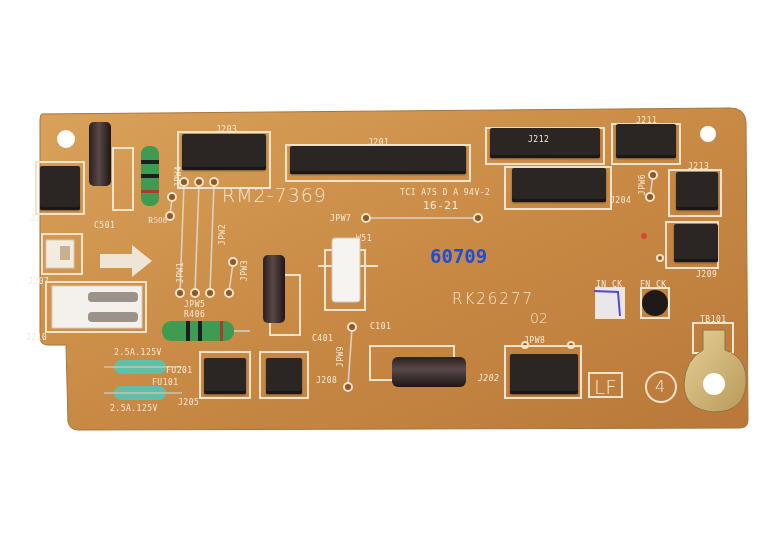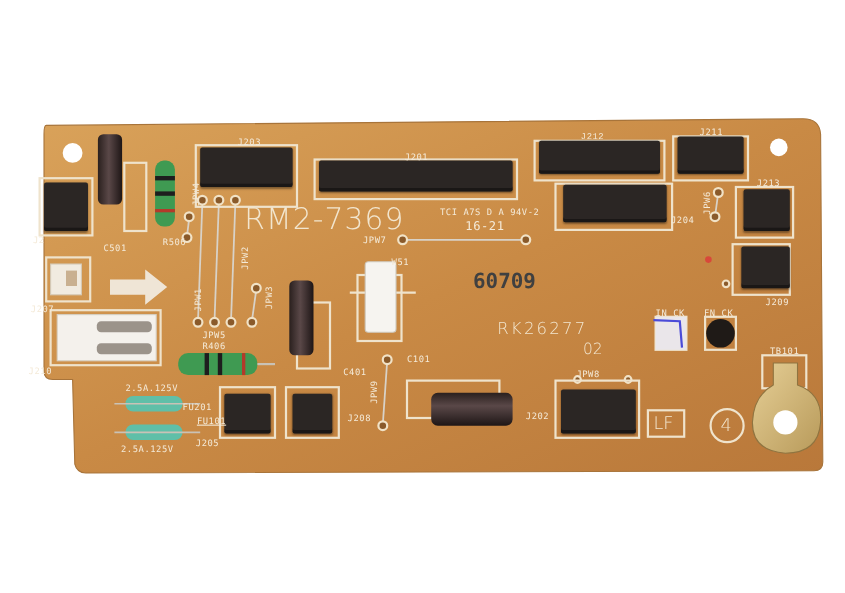--- a/index.html
+++ b/index.html
@@ -1,20 +1,20 @@
 <!DOCTYPE html>
 <html><head>
 <meta charset="utf-8">
 <style>
   html,body{margin:0;padding:0;background:#ffffff;}
   body{width:768px;height:539px;position:relative;overflow:hidden;font-family:"Liberation Sans",sans-serif;}
   .board{position:absolute;left:0;top:0;width:768px;height:539px;}
   .silk{position:absolute;color:#f4ead8;font-family:"DejaVu Sans Mono",monospace;font-size:8px;letter-spacing:0.5px;white-space:nowrap;}
   .silk-big{position:absolute;color:#f2e6cf;font-family:"DejaVu Sans",sans-serif;font-weight:300;white-space:nowrap;}
-  .ink{position:absolute;color:#404040;font-family:"DejaVu Sans Mono",monospace;font-weight:bold;white-space:nowrap;}
+  .ink{position:absolute;color:#1d4ed8;font-family:"DejaVu Sans Mono",monospace;font-weight:bold;white-space:nowrap;}
   .conn{position:absolute;background:#2b2624;border-radius:2px;box-shadow:inset 0 -3px 0 #1a1716, 0 1px 2px rgba(0,0,0,.4);}
 </style>
 </head>
 <body>
 
 <svg class="board" width="768" height="539" viewBox="0 0 768 539">
   <defs>
     <linearGradient id="pcb" x1="0" y1="0" x2="1" y2="1">
       <stop offset="0" stop-color="#d9a25a"></stop>
       <stop offset="0.5" stop-color="#c98a45"></stop>
@@ -148,53 +148,53 @@
 <div class="conn" style="left:490px;top:128px;width:110px;height:30px;"></div>
 <div class="conn" style="left:616px;top:124px;width:60px;height:34px;"></div>
 <div class="conn" style="left:512px;top:168px;width:94px;height:34px;"></div>
 <div class="conn" style="left:676px;top:172px;width:42px;height:38px;"></div>
 <div class="conn" style="left:674px;top:224px;width:44px;height:38px;"></div>
 <div class="conn" style="left:510px;top:354px;width:68px;height:40px;"></div>
 <div class="conn" style="left:204px;top:358px;width:42px;height:36px;"></div>
 <div class="conn" style="left:266px;top:358px;width:36px;height:36px;"></div>
 <div class="conn" style="left:40px;top:166px;width:40px;height:44px;"></div>
 
-<div class="silk-big" style="left:222px;top:184px;font-size:27px;letter-spacing:1px;">RM2-7369</div>
+<div class="silk-big" style="left:222px;top:184px;font-size:19px;letter-spacing:1px;">RM2-7369</div>
 <div class="silk" style="left:400px;top:188px;font-size:8px;">TCI A7S D A 94V-2</div>
 <div class="silk" style="left:423px;top:199px;font-size:11px;">16-21</div>
 <div class="ink" style="left:430px;top:245px;font-size:19px;">60709</div>
 <div class="silk-big" style="left:452px;top:290px;font-size:15px;letter-spacing:2px;text-align:center;">RK26277</div>
 <div class="silk-big" style="left:530px;top:310px;font-size:14px;">02</div>
-<div class="silk-big" style="left:594px;top:375px;font-size:16px;">LF</div>
+<div class="silk-big" style="left:594px;top:375px;font-size:20px;">LF</div>
 <div class="silk-big" style="left:655px;top:377px;font-size:16px;">4</div>
 <div class="silk" style="left:596px;top:280px;">IN CK</div>
 <div class="silk" style="left:640px;top:280px;">FN CK</div>
 
 <div class="silk" style="left:216px;top:125px;">J203</div>
 <div class="silk" style="left:368px;top:138px;">J201</div>
-<div class="silk" style="left:528px;top:120px;font-family:Liberation Mono, monospace;">J212</div>
+<div class="silk" style="left:528px;top:135px;">J212</div>
 <div class="silk" style="left:636px;top:116px;">J211</div>
 <div class="silk" style="left:610px;top:196px;">J204</div>
 <div class="silk" style="left:688px;top:162px;">J213</div>
 <div class="silk" style="left:696px;top:270px;">J209</div>
-<div class="silk" style="left:478px;top:374px;">J202</div>
+<div class="silk" style="left:478px;top:374px;font-style:italic;">J202</div>
 <div class="silk" style="left:178px;top:398px;">J205</div>
 <div class="silk" style="left:316px;top:376px;">J208</div>
 <div class="silk" style="left:28px;top:277px;">J207</div>
 <div class="silk" style="left:26px;top:333px;">J210</div>
 <div class="silk" style="left:30px;top:214px;">J2</div>
 
 <div class="silk" style="left:94px;top:221px;">C501</div>
 <div class="silk" style="left:312px;top:334px;">C401</div>
 <div class="silk" style="left:370px;top:322px;">C101</div>
-<div class="silk" style="left:148px;top:216px;">R506</div>
+<div class="silk" style="left:148px;top:216px;font-family:Liberation Serif, serif;">R506</div>
 <div class="silk" style="left:184px;top:310px;">R406</div>
 <div class="silk" style="left:114px;top:348px;">2.5A.125V</div>
 <div class="silk" style="left:166px;top:366px;">FU201</div>
-<div class="silk" style="left:179px;top:378px;text-decoration:underline;">FU101</div>
+<div class="silk" style="left:152px;top:378px;">FU101</div>
 <div class="silk" style="left:110px;top:404px;">2.5A.125V</div>
 <div class="silk" style="left:356px;top:234px;">W51</div>
 <div class="silk" style="left:700px;top:315px;text-align:right;">TB101</div>
 
 <div class="silk" style="left:170px;top:268px;transform:rotate(-90deg);">JPW1</div>
 <div class="silk" style="left:212px;top:230px;transform:rotate(-90deg);">JPW2</div>
 <div class="silk" style="left:234px;top:266px;transform:rotate(-90deg);">JPW3</div>
 <div class="silk" style="left:168px;top:172px;transform:rotate(-90deg);">JPW4</div>
 <div class="silk" style="left:184px;top:300px;">JPW5</div>
 <div class="silk" style="left:632px;top:180px;transform:rotate(-90deg);">JPW6</div>

